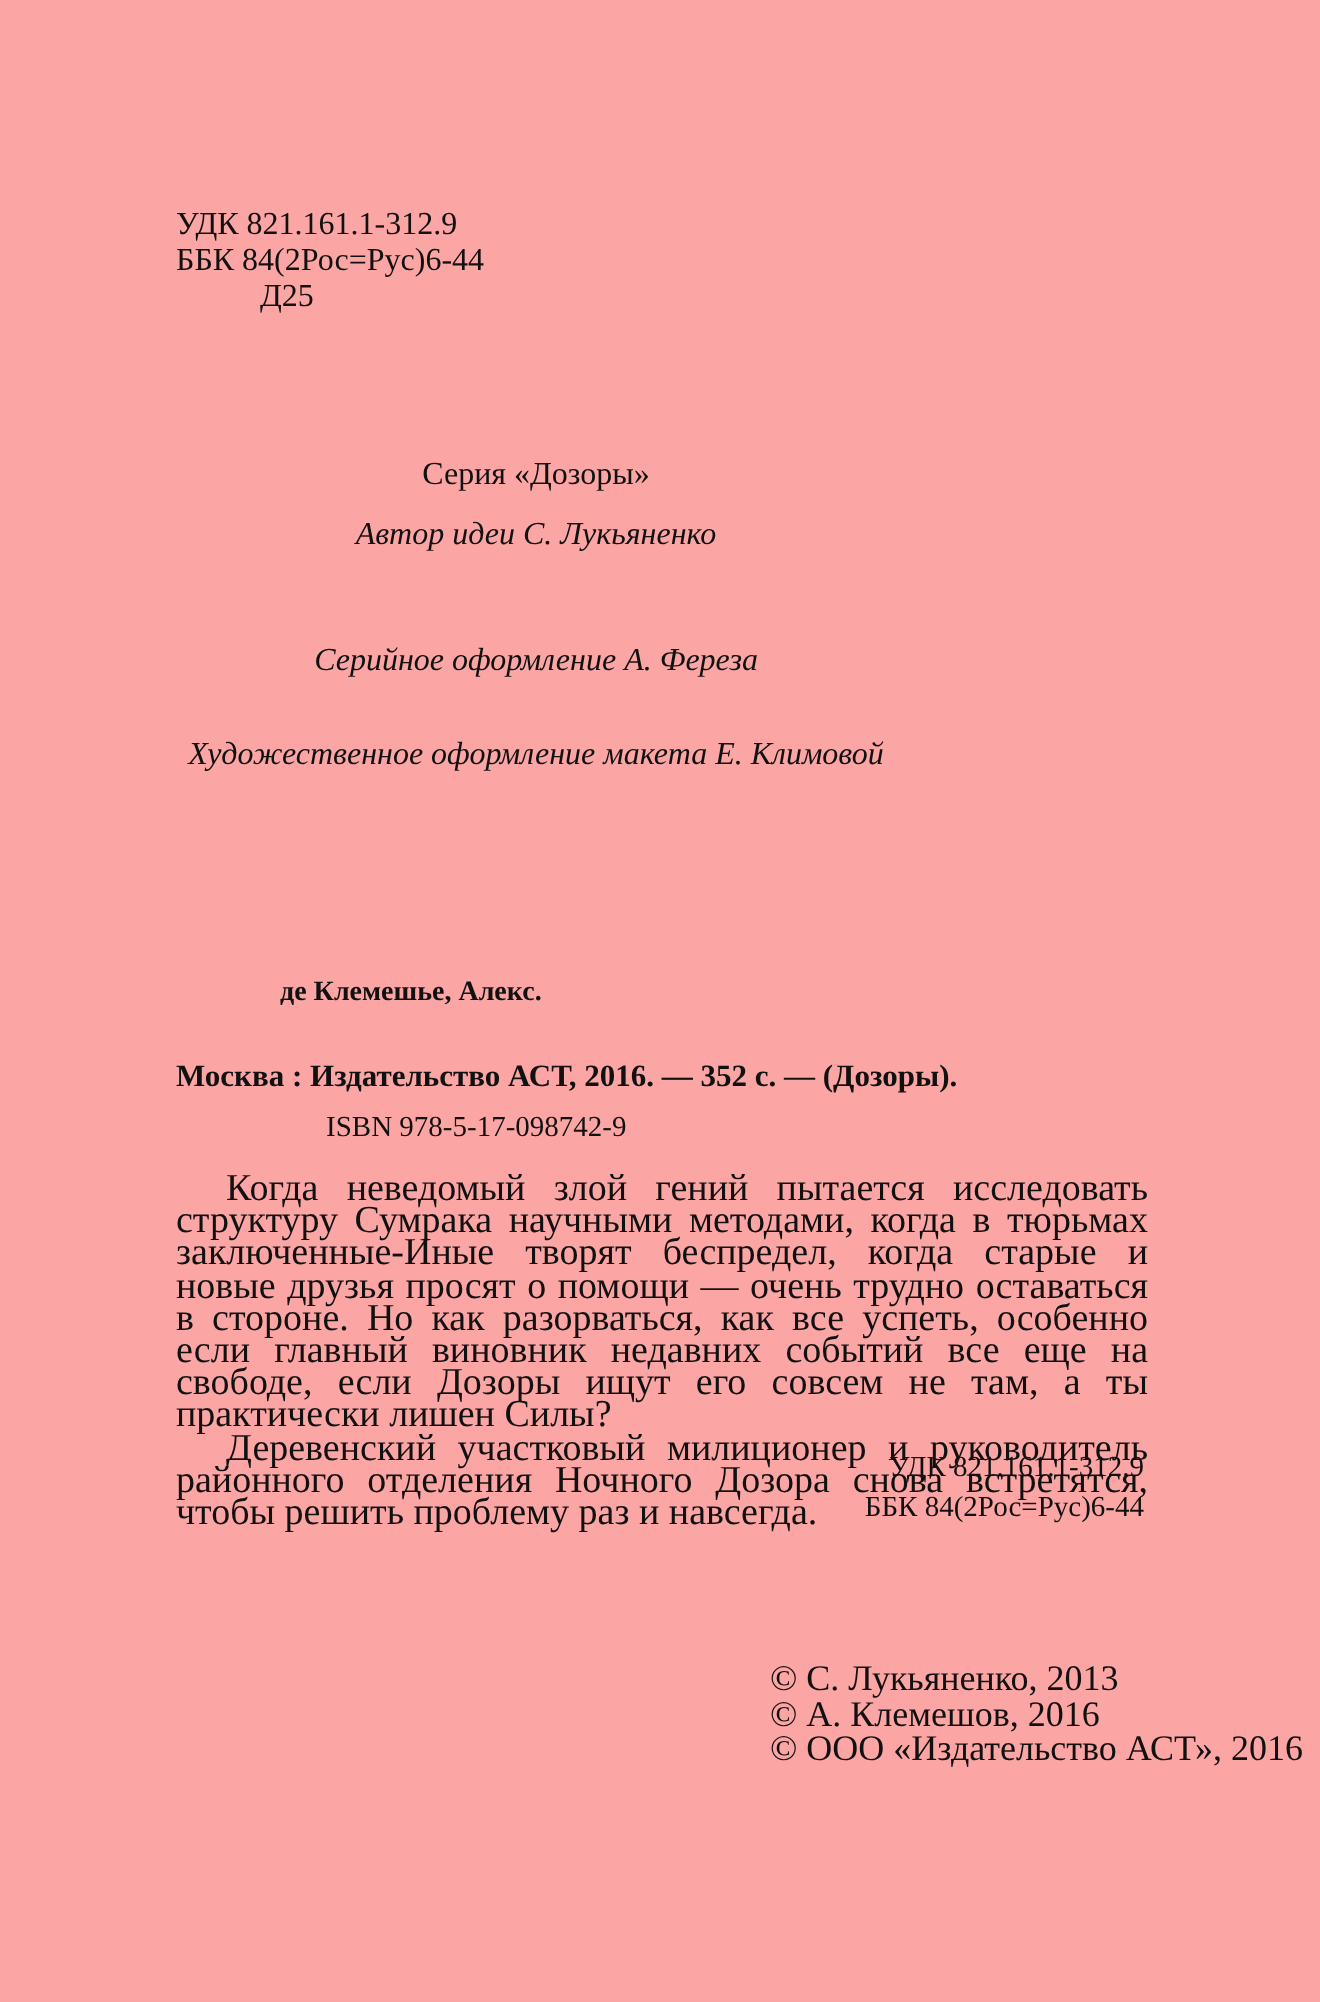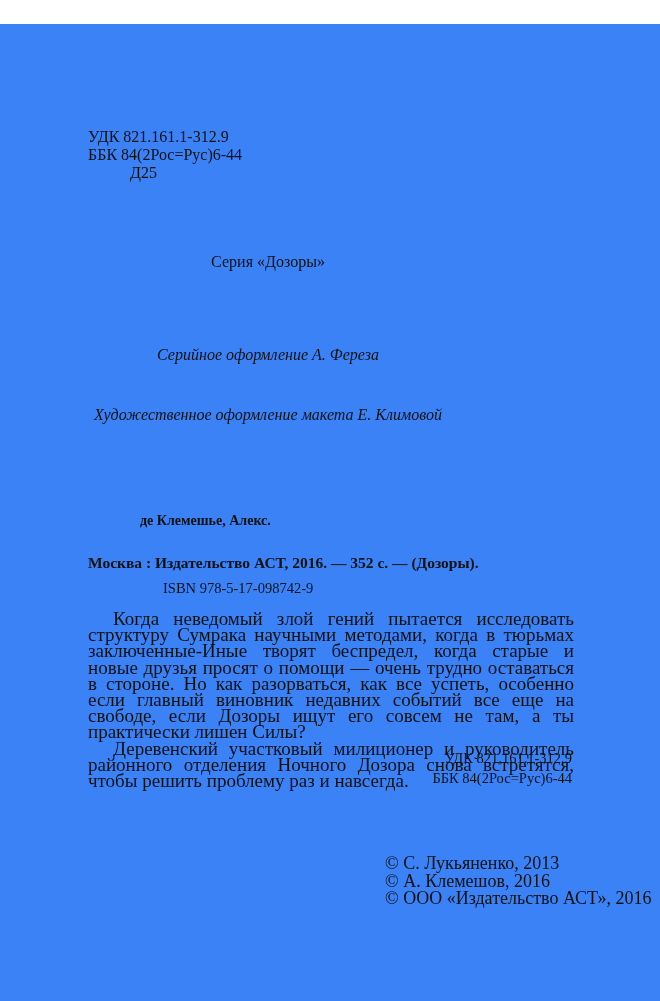--- a/index.html
+++ b/index.html
@@ -11,22 +11,21 @@
     height: 1001px;
     background: #ffffff;
     position: relative;
     font-family: "Liberation Serif", "DejaVu Serif", serif;
     color: #111111;
     overflow: hidden;
   }
   .page {
     position: absolute;
     inset: 0;
-    background: #3b82f6;
-    margin-top: 24px;
+    background: #fca5a5;
   }
   .abs { position: absolute; }
 
   
   .top-codes {
     left: 88px;
     top: 104px;
     font-size: 16px;
     line-height: 18px;
     white-space: nowrap;
@@ -115,22 +114,23 @@
 
 <div class="page">
 
   <div class="abs top-codes">
     <div>УДК 821.161.1-312.9</div>
     <div>ББК 84(2Рос=Рус)6-44</div>
     <div class="indent-code">Д25</div>
   </div>
 
   <div class="abs center-line" style="top:229px">Серия «Дозоры»</div>
+  <div class="abs center-line italic" style="top:259px">Автор идеи С. Лукьяненко</div>
   <div class="abs center-line italic" style="top:322px">Серийное оформление А. Фереза</div>
-  <div class="abs center-line italic" style="top:382px">Художественное оформление макета Е. Климовой</div>
+  <div class="abs center-line italic" style="top:369px">Художественное оформление макета Е. Климовой</div>
 
   <div class="abs catalog-author">де Клемешье, Алекс.</div>
   <div class="abs catalog-line2">Москва : Издательство АСТ, 2016. — 352 с. — (Дозоры).</div>
   <div class="abs isbn-line">ISBN 978-5-17-098742-9</div>
 
   <div class="abs annotation">
     <p>Когда неведомый злой гений пытается исследовать структуру Сумрака научными методами, когда в тюрьмах заключенные-Иные творят беспредел, когда старые и новые друзья просят о помощи — очень трудно оставаться в стороне. Но как разорваться, как все успеть, особенно если главный виновник недавних событий все еще на свободе, если Дозоры ищут его совсем не там, а ты практически лишен Силы?</p>
     <p>Деревенский участковый милиционер и руководитель районного отделения Ночного Дозора снова встретятся, чтобы решить проблему раз и навсегда.</p>
   </div>
 

